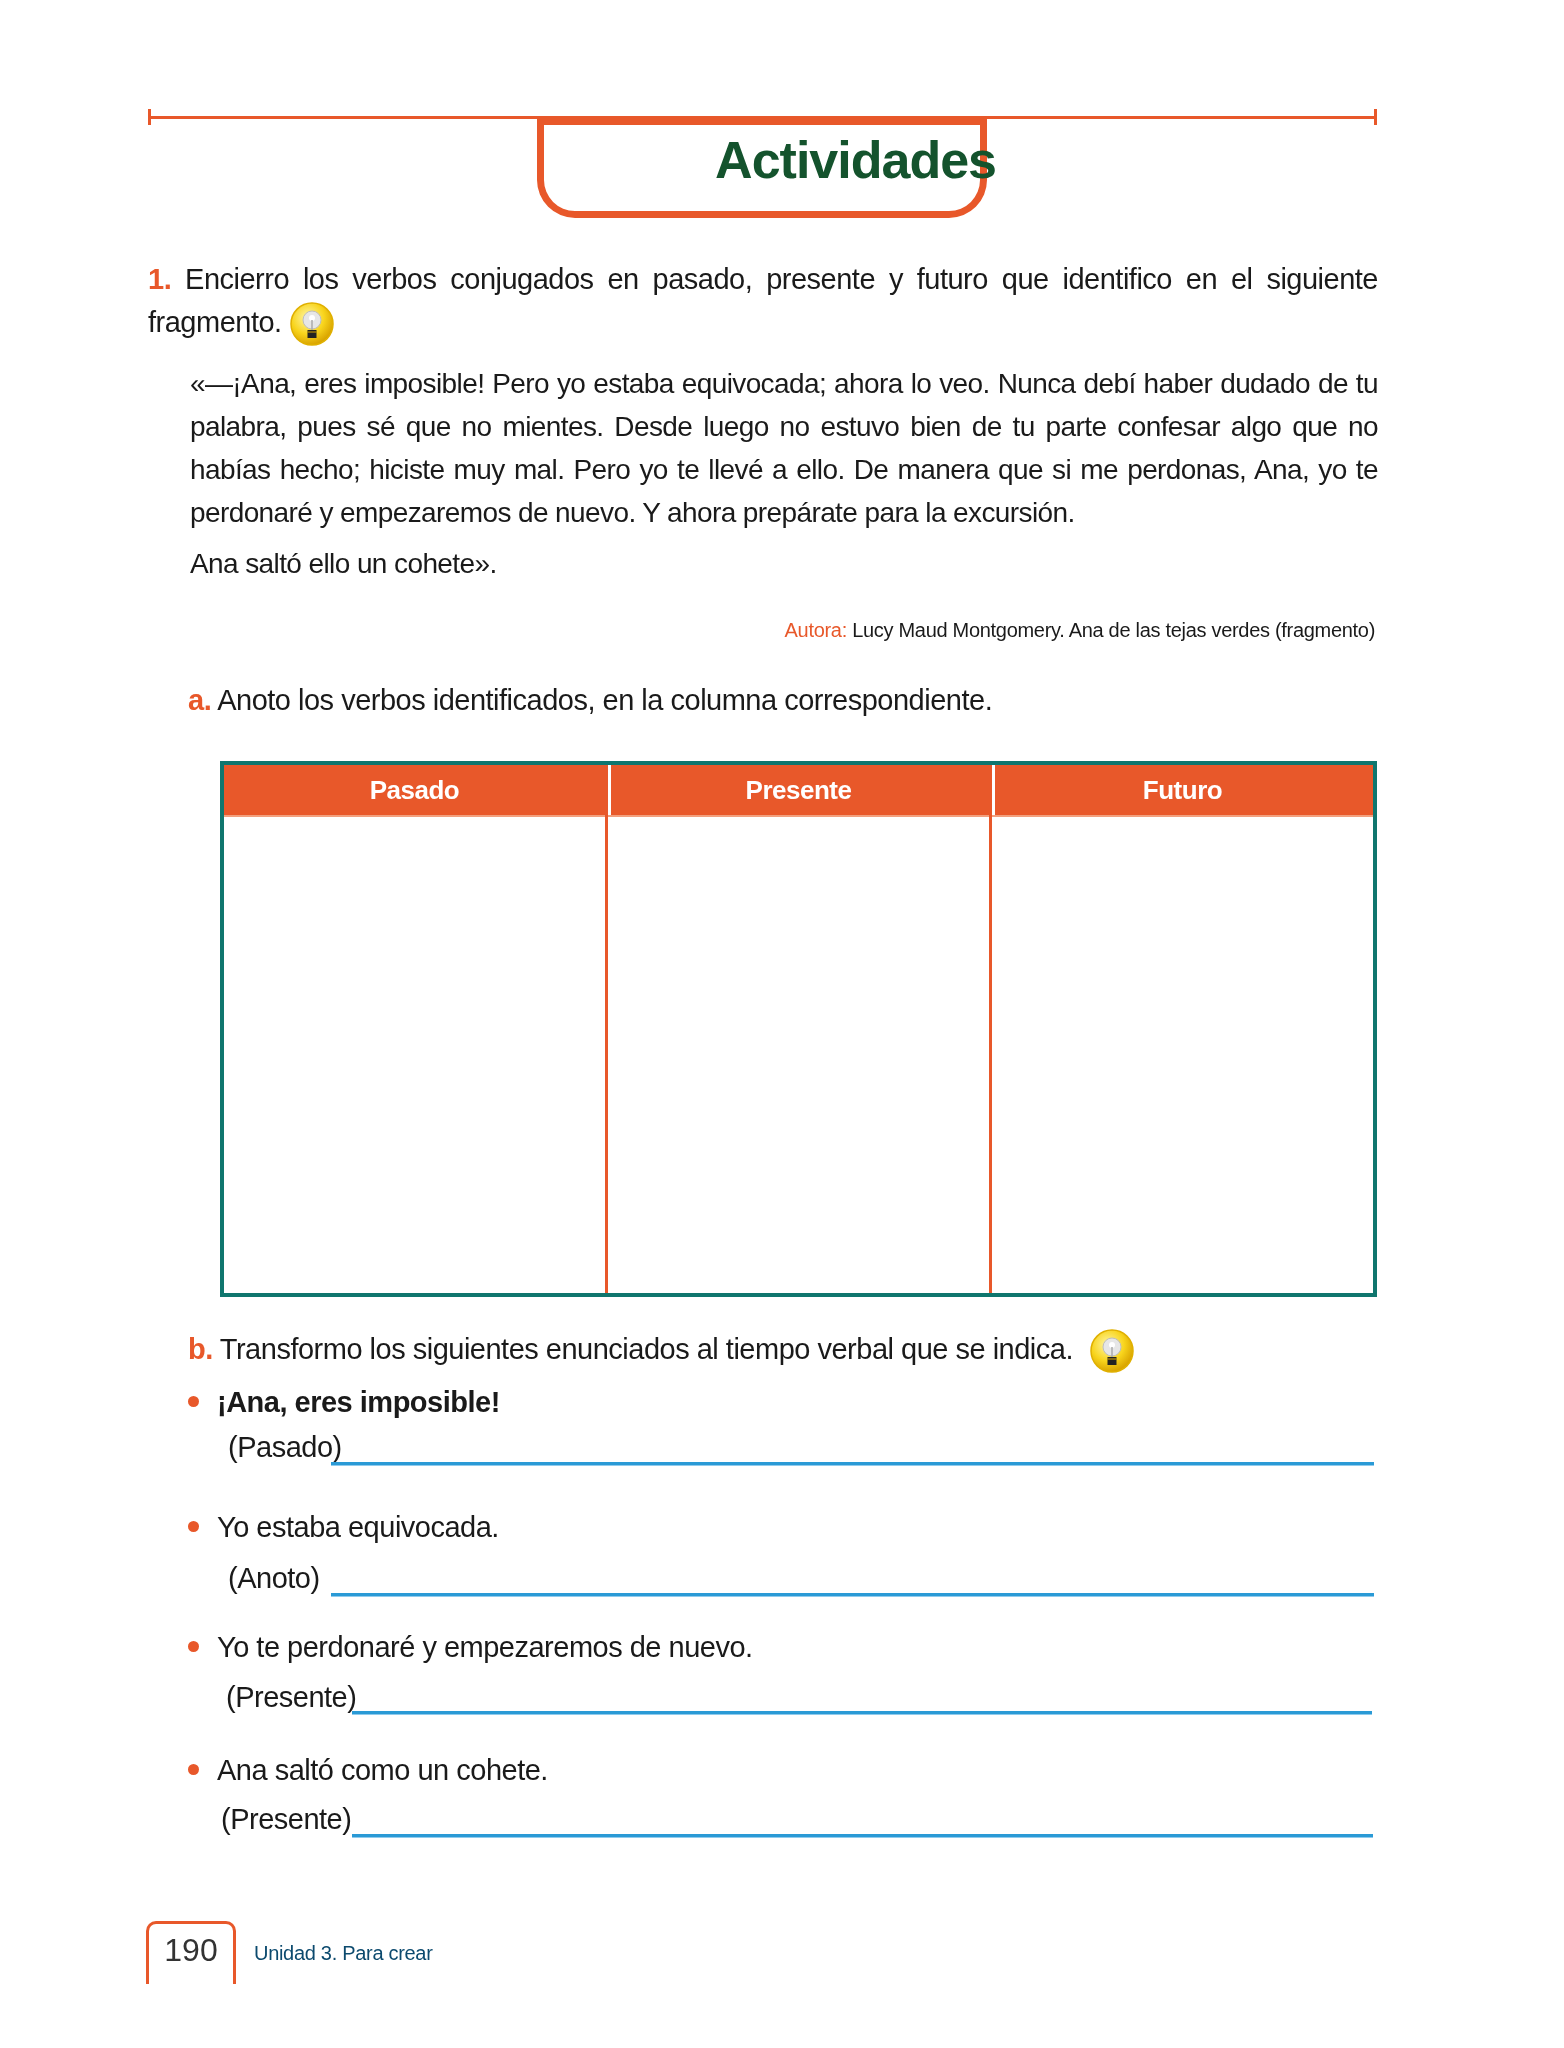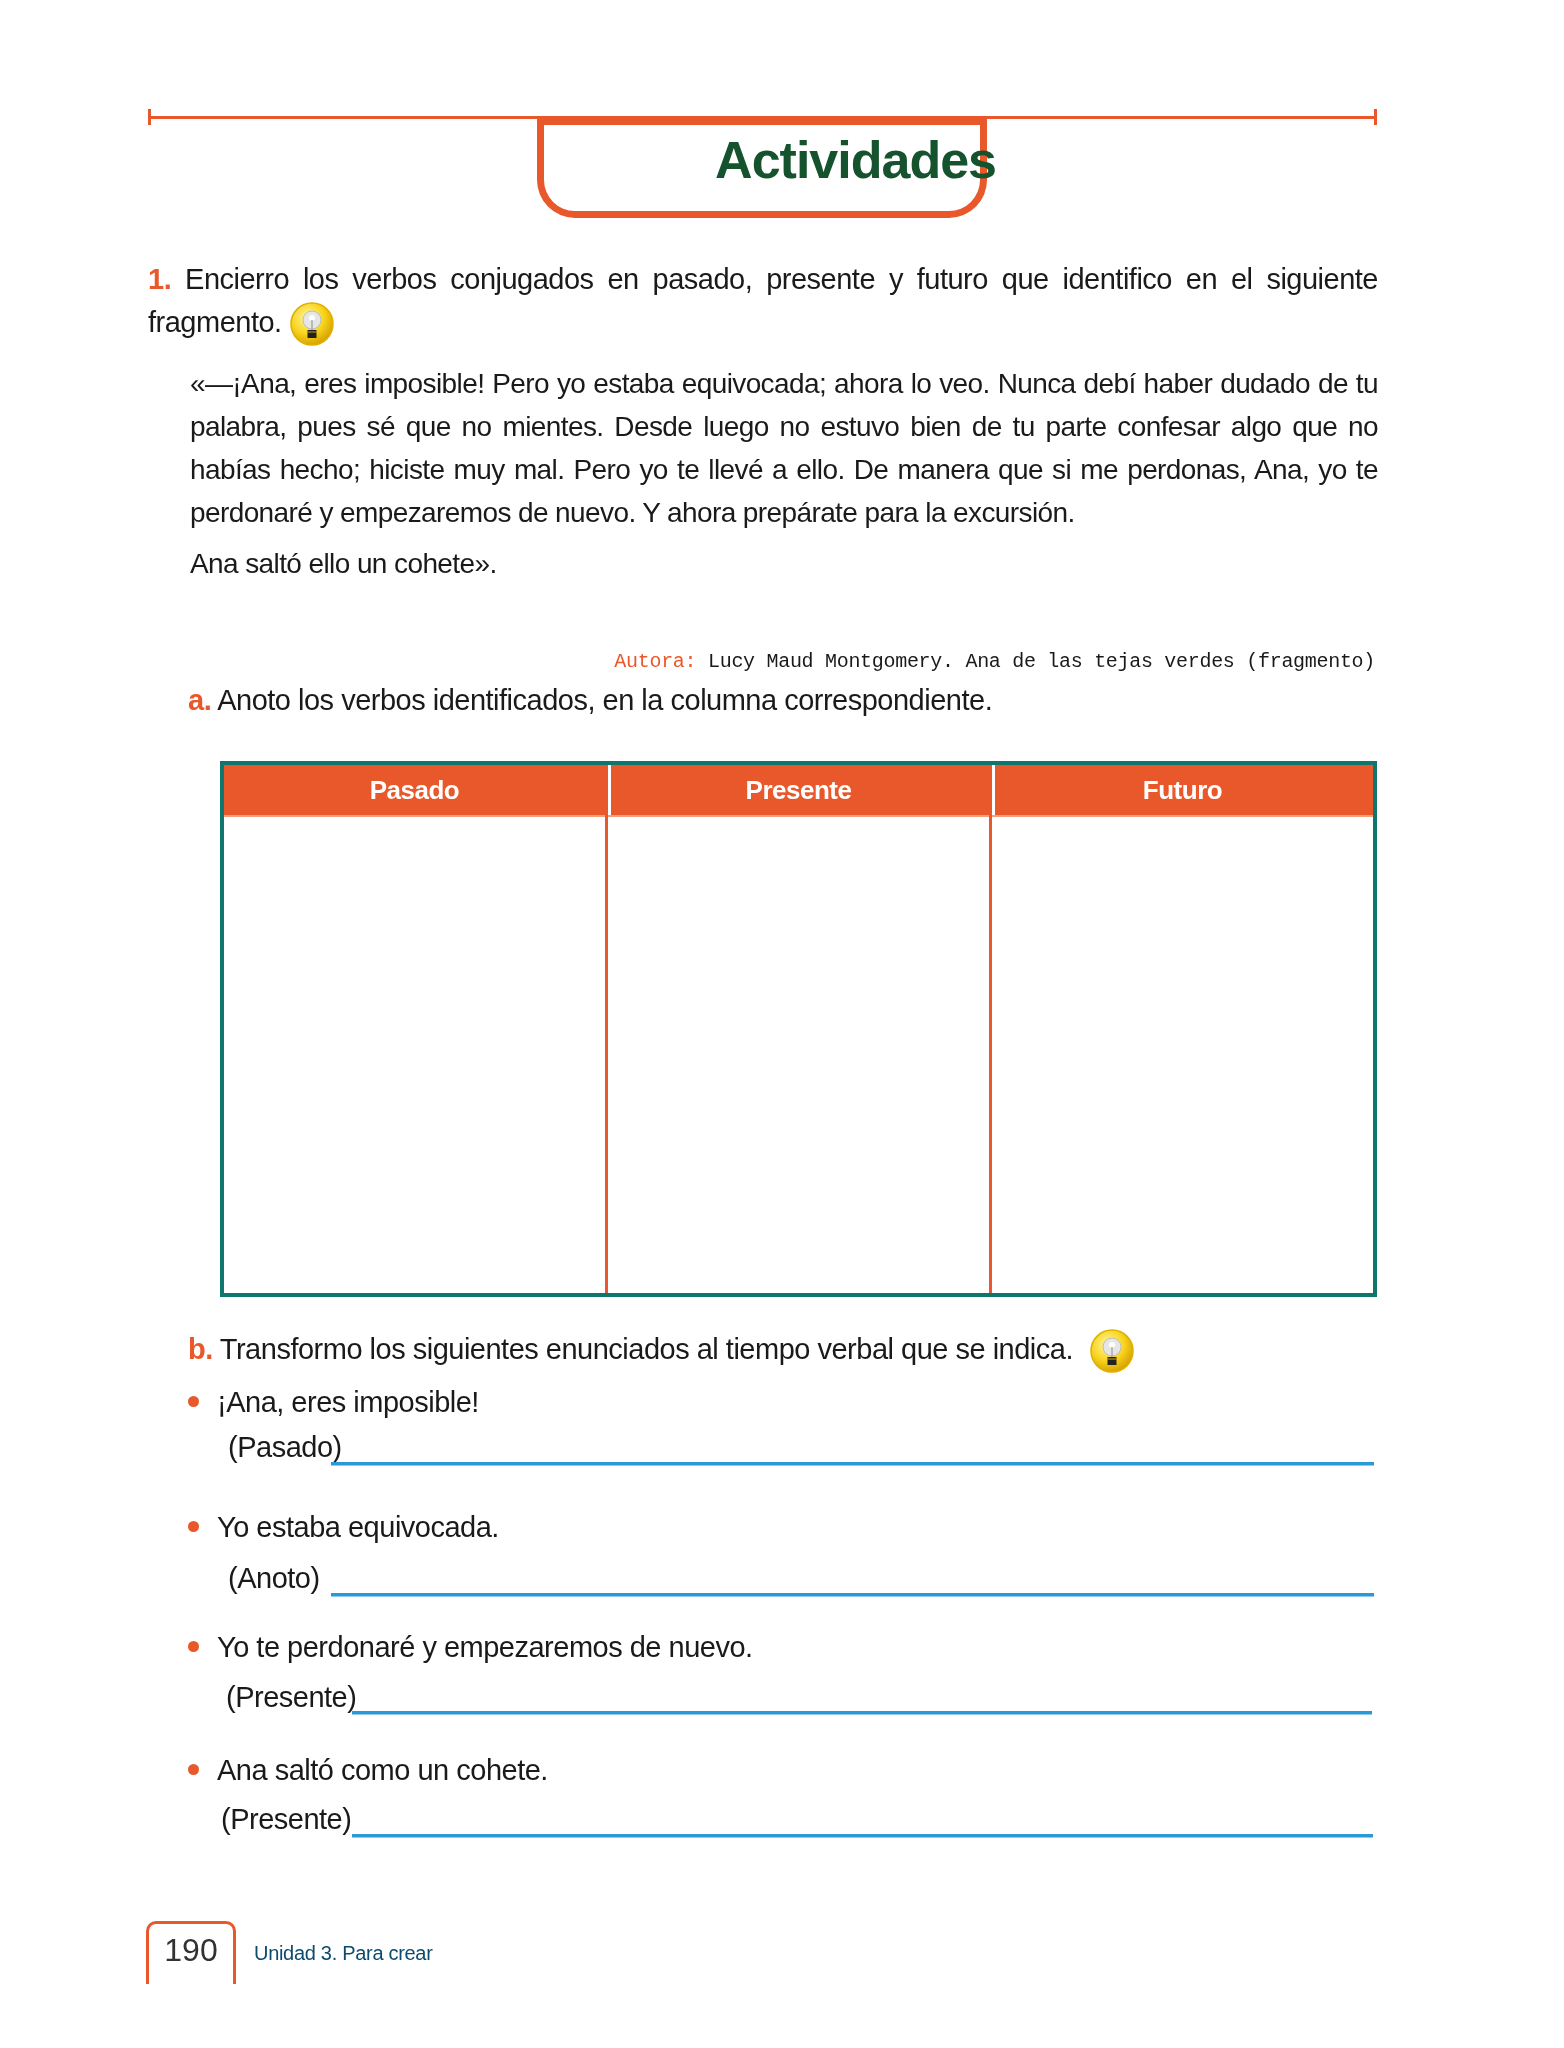--- a/index.html
+++ b/index.html
@@ -22,21 +22,21 @@
   
   .q-num { color:#e8582a; font-weight:bold; }
   .q1 { left:148px; top:258px; width:1230px; font-size:29px; line-height:43px; letter-spacing:-0.5px; }
   .q1 .text { text-align:justify; }
   .bulb { display:inline-block; width:46px; height:46px; vertical-align:middle; }
 
   .para { left:190px; top:362px; width:1188px; font-size:28px; line-height:43px;
           text-align:justify; letter-spacing:-0.6px; }
   .para2 { left:190px; top:548px; font-size:28px; letter-spacing:-0.6px; }
 
-  .author { right:189px; top:650px; font-size:20px; letter-spacing:-0.3px;font-family:Liberation Mono, monospace; }
+  .author { right:189px; top:619px; font-size:20px; letter-spacing:-0.3px; }
   .author .lbl { color:#e8582a; }
 
   .suba { left:188px; top:684px; font-size:29px; letter-spacing:-0.5px; }
   .sub-letter { color:#e8582a; font-weight:bold; }
 
   
   .tbl { left:220px; top:761px; width:1157px; height:536px; border:4px solid #0f766e;
          box-sizing:border-box; display:flex;justify-content:space-between; }
   .col { flex:1; display:flex; flex-direction:column; border-left:3px solid #e8582a; }
   .col:first-child { border-left:none; }
@@ -132,21 +132,21 @@
     </defs>
     <circle cx="23" cy="23" r="21" fill="url(#g2)" stroke="#e0b000" stroke-width="1.5"></circle>
     <circle cx="23" cy="19" r="9" fill="#e6e6e6" stroke="#bdbdbd" stroke-width="1"></circle>
     <circle cx="23" cy="17" r="3" fill="#fff"></circle>
     <line x1="23" y1="19" x2="23" y2="29" stroke="#aaa" stroke-width="1.5"></line>
     <rect x="18.5" y="29" width="9" height="8" fill="#222"></rect>
     <line x1="18.5" y1="31" x2="27.5" y2="31" stroke="#d9a400" stroke-width="1"></line>
   </svg>
 </div>
 
-<div class="bullet" style="top:1386px;">
+<div class="bullet" style="top:1386px;font-weight:bold;">
   <span class="dot"></span><span>¡Ana, eres imposible!</span>
 </div>
 <div class="tense" style="left:228px; top:1431px;">(Pasado)</div>
 <div class="ans-line" style="left:331px; top:1462px; width:1043px;"></div>
 
 <div class="bullet" style="top:1511px;">
   <span class="dot"></span><span>Yo estaba equivocada.</span>
 </div>
 <div class="tense" style="left:228px; top:1562px;">(Anoto)</div>
 <div class="ans-line" style="left:331px; top:1593px; width:1043px;"></div>

